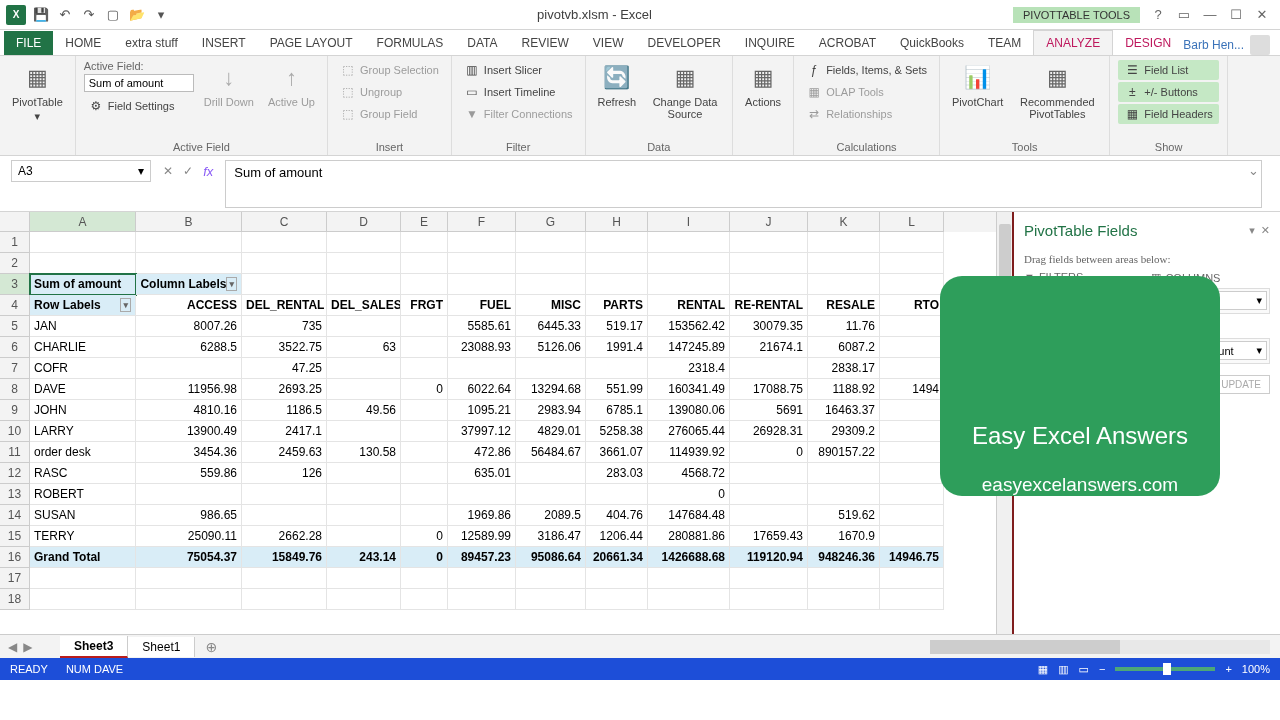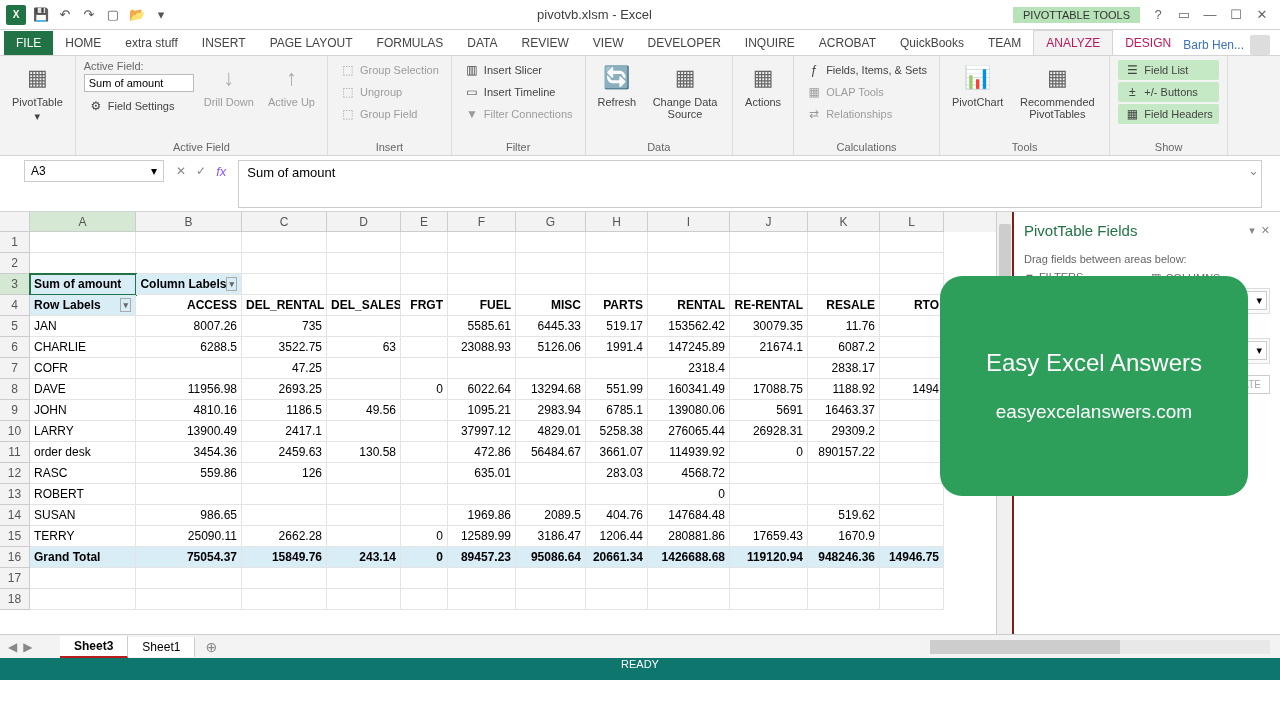--- a/index.html
+++ b/index.html
@@ -36,21 +36,21 @@
 .rbtn-sm { display: flex; align-items: center; gap: 4px; font-size: 11px; color: #444; padding: 2px 4px; }
 .rbtn-sm .ico { width: 16px; height: 16px; display: inline-flex; align-items: center; justify-content: center; font-size: 12px; }
 .rbtn-sm.disabled { opacity: 0.5; }
 .active-field-box { font-size: 11px; }
 .active-field-box .lbl { color: #666; margin-bottom: 2px; }
 .active-field-box input { width: 110px; font-size: 11px; padding: 2px 4px; border: 1px solid #bbb; }
 .show-btn { background: #c5e8c5; padding: 2px 6px; border-radius: 2px; }
 
 
 .fbar { height: 56px; display: flex; border-bottom: 1px solid #d4d4d4; align-items: flex-start; padding-top: 4px; }
-.namebox { width: 140px; border: 1px solid #ccc; margin-left: 24px; height: 22px; display: flex; align-items: center; padding: 4px 6px; font-size: 12px; justify-content: space-between; }
+.namebox { width: 140px; border: 1px solid #ccc; margin-left: 11px; height: 22px; display: flex; align-items: center; padding: 4px 6px; font-size: 12px; justify-content: space-between; }
 .fx-btns { display: flex; gap: 10px; padding: 0 12px; align-items: center; height: 22px; color: #888; }
 .fx-label { font-style: italic; font-size: 13px; color: #8b5cf6; }
 .formula-input { flex: 1; border: 1px solid #ccc; height: 48px; padding: 4px 8px; font-size: 13px; margin-right: 18px; position: relative; }
 .formula-expand { position: absolute; right: 0; top: 0; color: #888; padding: 2px; }
 
 
 .workarea { display: flex; height: 422px; }
 .grid-wrap { flex: 1; position: relative; overflow: hidden; }
 .col-headers { display: flex; height: 20px; background: #f3f3f3; }
 .corner { width: 30px; border-right: 1px solid #ccc; border-bottom: 1px solid #ccc; background: #f3f3f3; }
@@ -68,46 +68,46 @@
 .pvt-total { background: #d9edf7; font-weight: bold; }
 .dd { float: right; font-size: 9px; color: #666; border: 1px solid #aaa; padding: 0 2px; line-height: 12px; margin-top: 3px; }
 .sel-cell { outline: 2px solid #217346; outline-offset: -1px; }
 .vscroll { width: 16px; background: #f0f0f0; border-left: 1px solid #ccc; position: relative; }
 .vscroll-thumb { position: absolute; top: 12px; width: 12px; left: 2px; height: 80px; background: #cdcdcd; border-radius: 2px; }
 
 
 .field-pane { width: 268px; border-left: 2px solid #7f1d1d; background: #fff; display: flex; flex-direction: column; padding: 6px 10px; font-size: 12px; }
 .fp-title { font-size: 15px; color: #217346; display: flex; align-items: center; justify-content: space-between; padding: 4px 0 8px; }
 .fp-title-btns { display: flex; gap: 6px; color: #888; font-size: 11px; }
-.fp-drag-label { font-size: 11px; color: #666; margin: 6px 0; }
+.fp-drag-label { font-size: 11px; color: #666; margin: 6px 0; font-family: Liberation Serif, serif; }
 .fp-areas { display: grid; grid-template-columns: 1fr 1fr; gap: 8px; }
 .fp-area { }
 .fp-area-hdr { font-size: 11px; color: #666; display: flex; align-items: center; gap: 4px; margin-bottom: 4px; }
 .fp-drop { border: 1px solid #ddd; min-height: 26px; background: #fafafa; padding: 2px; }
 .fp-item { background: #fff; border: 1px solid #ccc; padding: 2px 4px; font-size: 11px; display: flex; justify-content: space-between; align-items: center; }
 .fp-footer { display: flex; align-items: center; justify-content: space-between; margin-top: 10px; font-size: 11px; }
 .fp-update { border: 1px solid #ccc; padding: 3px 8px; color: #aaa; font-size: 10px; }
 
 
-.promo { position: absolute; top: 276px; left: 940px; width: 308px; height: 220px; background: #2e9e5b; border-radius: 22px; color: #fff; display: flex; flex-direction: column; align-items: center; justify-content: center; gap: 24px; font-family: Georgia, serif; z-index: 50; }
+.promo { position: absolute; top: 276px; left: 940px; width: 280px; height: 220px; background: #2e9e5b; border-radius: 22px; color: #fff; display: flex; flex-direction: column; align-items: center; justify-content: flex-end; gap: 24px; font-family: Georgia, serif; z-index: 50; }
 .promo .p1 { font-size: 24px; }
 .promo .p2 { font-size: 19px; }
 
 
 .sheetbar { height: 24px; border-top: 1px solid #ccc; display: flex; align-items: center; background: #f3f3f3; font-size: 12px; }
 .sheet-nav { width: 60px; display: flex; gap: 6px; padding: 0 8px; color: #888; }
 .sheet-tab { padding: 3px 14px; border-right: 1px solid #ccc; background: #fff; }
 .sheet-tab.active { font-weight: bold; border-bottom: 2px solid #b91c1c; }
 .sheet-add { padding: 0 10px; font-size: 14px; color: #888; }
 .hscroll { flex: 1; display: flex; align-items: center; justify-content: flex-end; padding-right: 10px; }
 .hscroll-track { width: 340px; height: 14px; background: #e8e8e8; position: relative; }
 .hscroll-thumb { position: absolute; left: 0; width: 190px; height: 14px; background: #cdcdcd; }
 
 
-.statusbar { height: 22px; background: #0f766e; color: #fff; display: flex; align-items: center; font-size: 11px; padding: 0 10px; gap: 18px; flex-direction: column; }
+.statusbar { height: 22px; background: #1d4ed8; color: #fff; display: flex; align-items: center; font-size: 11px; padding: 0 10px; gap: 18px; }
 .status-right { margin-left: auto; display: flex; align-items: center; gap: 10px; }
 .zoom-slider { width: 100px; height: 4px; background: #4da777; position: relative; }
 .zoom-thumb { position: absolute; left: 48px; top: -4px; width: 8px; height: 12px; background: #fff; }
 </style>
 </head>
 <body>
 
 <div class="titlebar">
   <div class="qat">
     <span class="excel-icon">X</span>
@@ -650,21 +650,21 @@
   <div class="sheet-add">⊕</div>
   <div class="hscroll">
     <div class="hscroll-track">
         <div class="hscroll-thumb"></div>
       </div>
   </div>
 </div>
 
 <div class="statusbar">
   <span>READY</span>
-  <span>NUM LOCK</span>
+  <span>NUM DAVE</span>
   <div class="status-right">
     <span>▦</span>
     <span>▥</span>
     <span>▭</span>
     <span>−</span>
     <div class="zoom-slider">
         <div class="zoom-thumb"></div>
       </div>
     <span>+</span>
     <span>100%</span>

